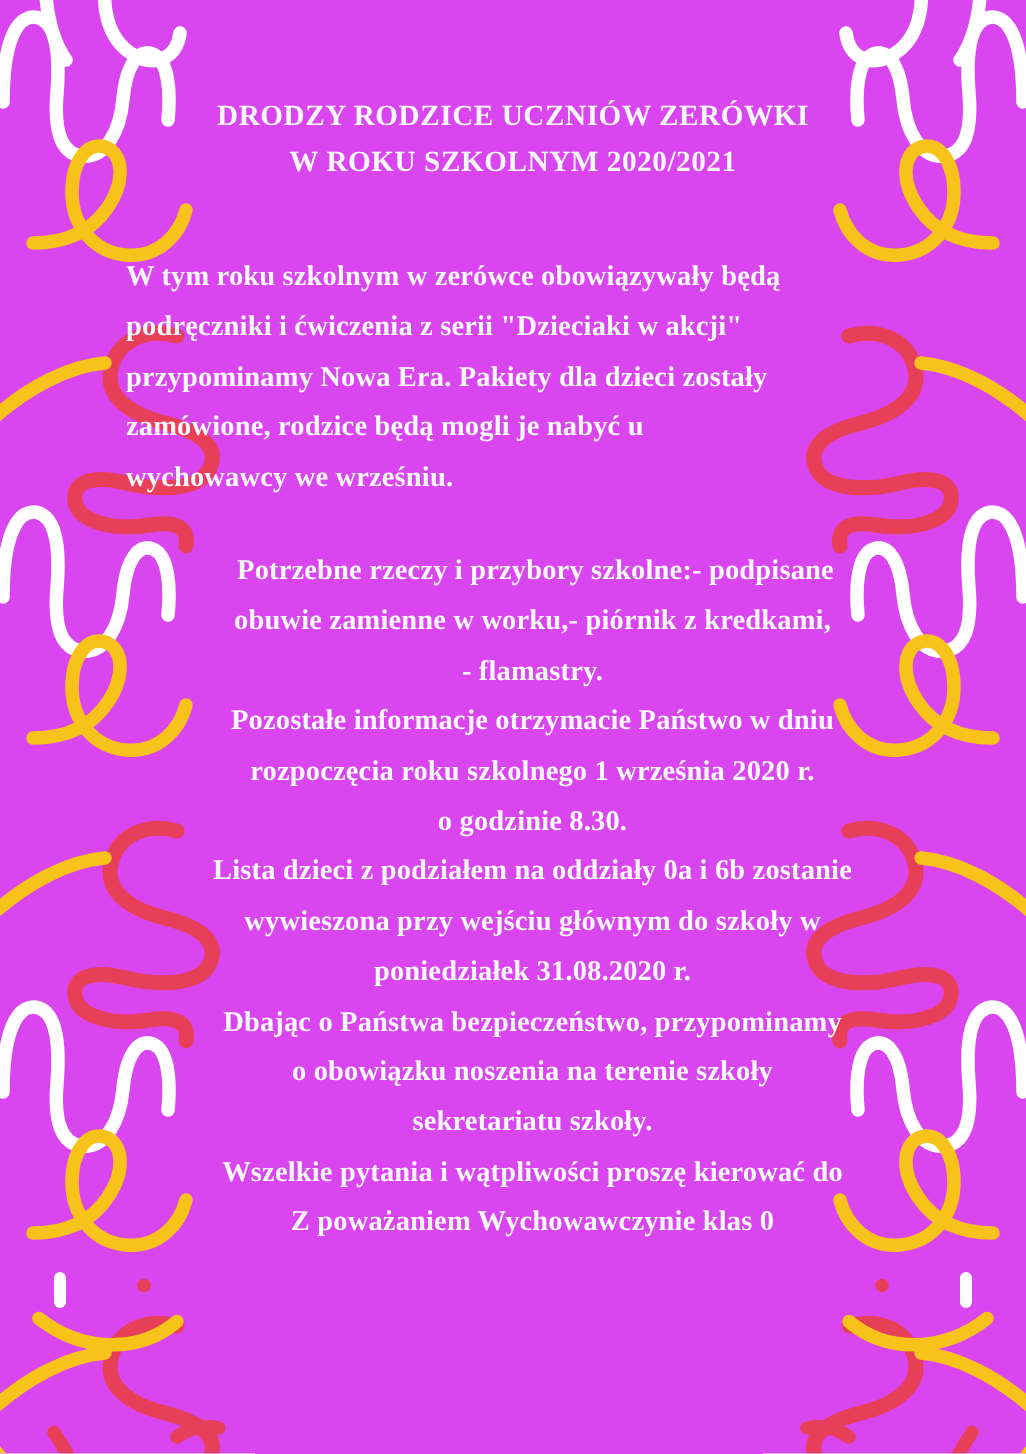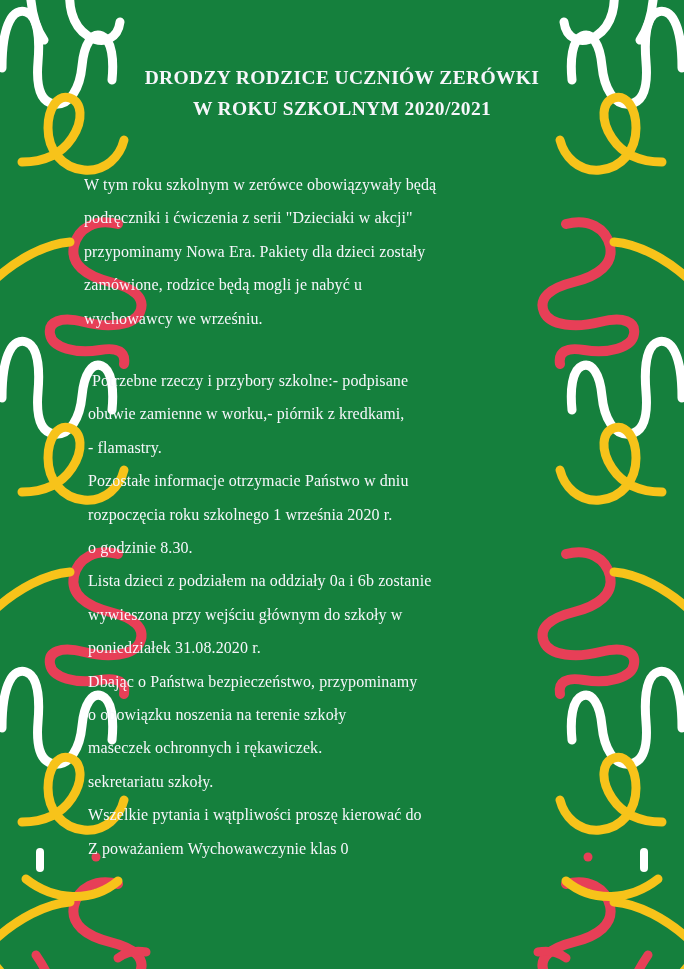--- a/index.html
+++ b/index.html
@@ -5,21 +5,21 @@
   html, body {
     margin: 0;
     padding: 0;
     background: #ffffff;
   }
   #poster {
     position: relative;
     width: 684px;
     height: 969px;
     overflow: hidden;
-    background: #15803d;
+    background: #d946ef;
     font-family: "Liberation Serif", "DejaVu Serif", serif;
   }
   #decor-layer {
     position: absolute;
     inset: 0;
     width: 684px;
     height: 969px;
     pointer-events: none;
   }
   #content {
@@ -43,26 +43,26 @@
     line-height: 31px;
     white-space: nowrap;
   }
 
   .body-block {
     position: absolute;
     left: 84px;
     width: 534px;
   }
   .para-1 { top: 168px; }
-  .para-2 { top: 364px; left: 88px; }
+  .para-2 { top: 364px; left: 88px; text-align: center; }
 
   .body-line {
     color: #f7f6fb;
-    font-weight: normal;
-    font-size: 16px;
+    font-weight: bold;
+    font-size: 19px;
     line-height: 33.4px;
     letter-spacing: 0.1px;
     white-space: nowrap;
   }
   .body-line.indent-hair { margin-left: 4px; }
 </style>
 </head>
 <body>
 
 <div id="poster">
@@ -154,20 +154,19 @@
       <div class="body-line">obuwie zamienne w worku,- piórnik z kredkami,</div>
       <div class="body-line">- flamastry.</div>
       <div class="body-line">Pozostałe informacje otrzymacie Państwo w dniu</div>
       <div class="body-line">rozpoczęcia roku szkolnego 1 września 2020 r.</div>
       <div class="body-line">o godzinie 8.30.</div>
       <div class="body-line">Lista dzieci z podziałem na oddziały 0a i 6b zostanie</div>
       <div class="body-line">wywieszona przy wejściu głównym do szkoły w</div>
       <div class="body-line">poniedziałek 31.08.2020 r.</div>
       <div class="body-line">Dbając o Państwa bezpieczeństwo, przypominamy</div>
       <div class="body-line">o obowiązku noszenia na terenie szkoły</div>
-      <div class="body-line">maseczek ochronnych i rękawiczek.</div>
       <div class="body-line">sekretariatu szkoły.</div>
       <div class="body-line">Wszelkie pytania i wątpliwości proszę kierować do</div>
       <div class="body-line">Z poważaniem  Wychowawczynie klas 0</div>
     </div>
 
   </div>
 </div>
 
 </body></html>

